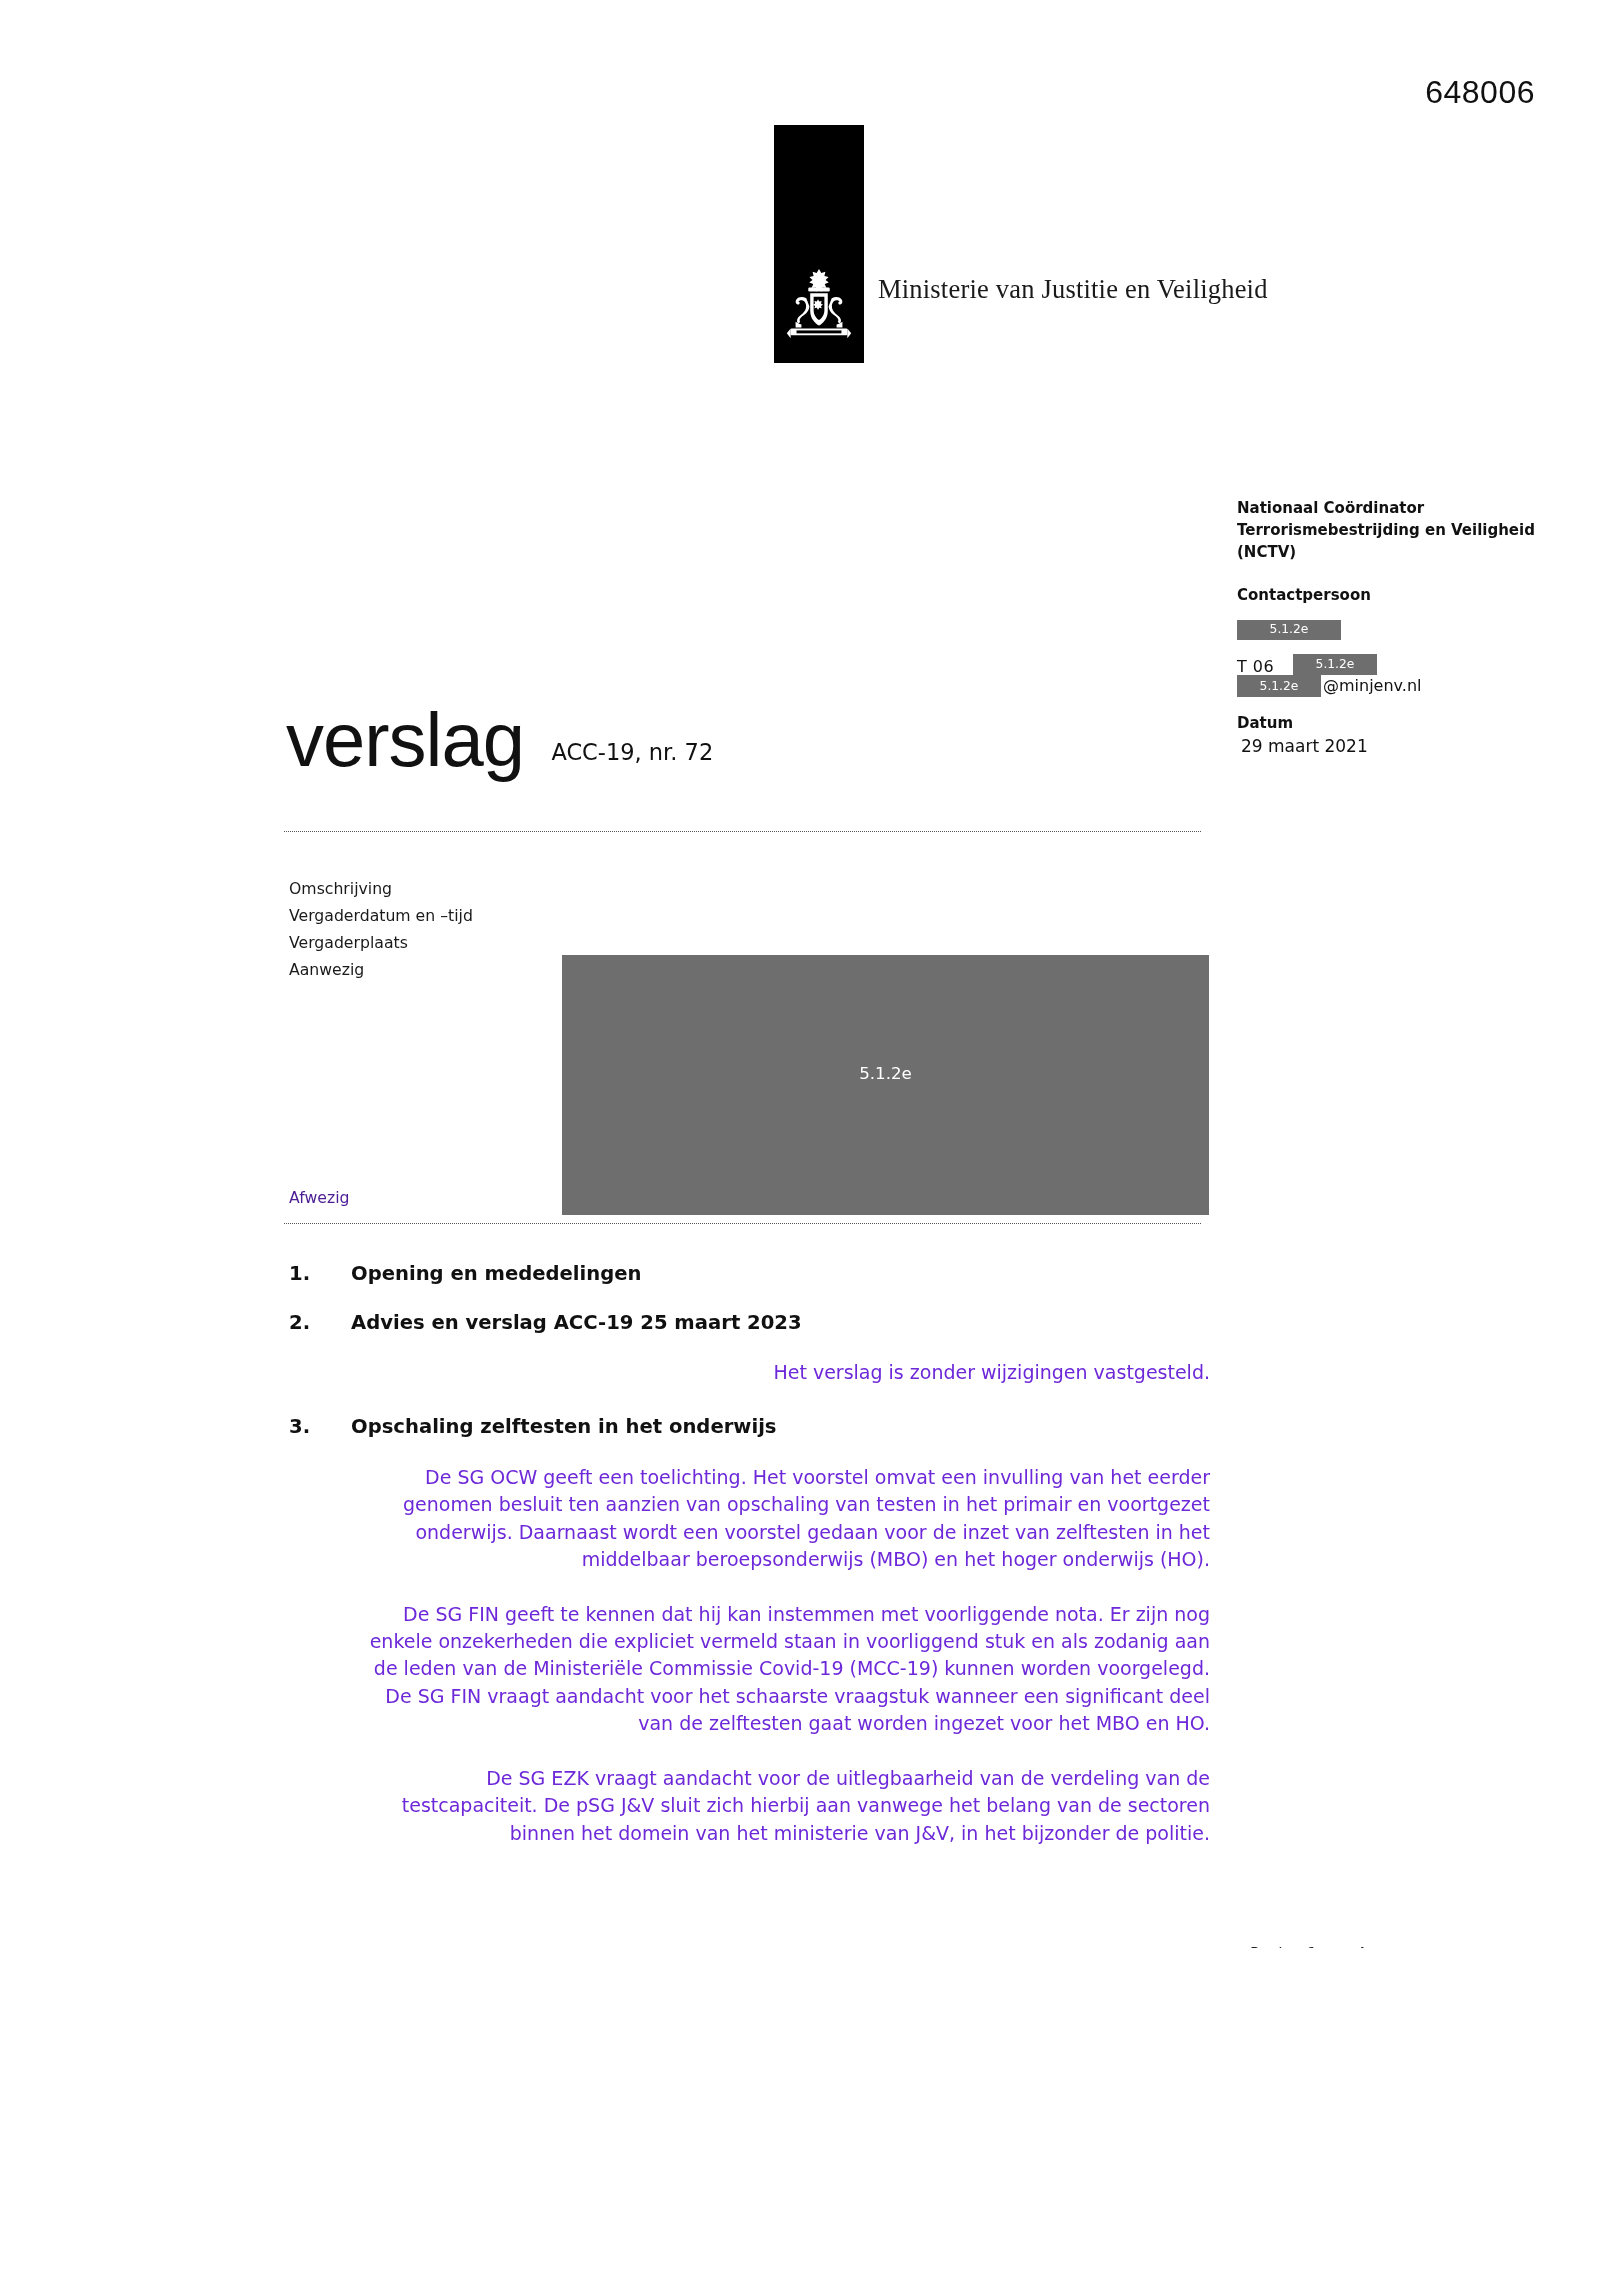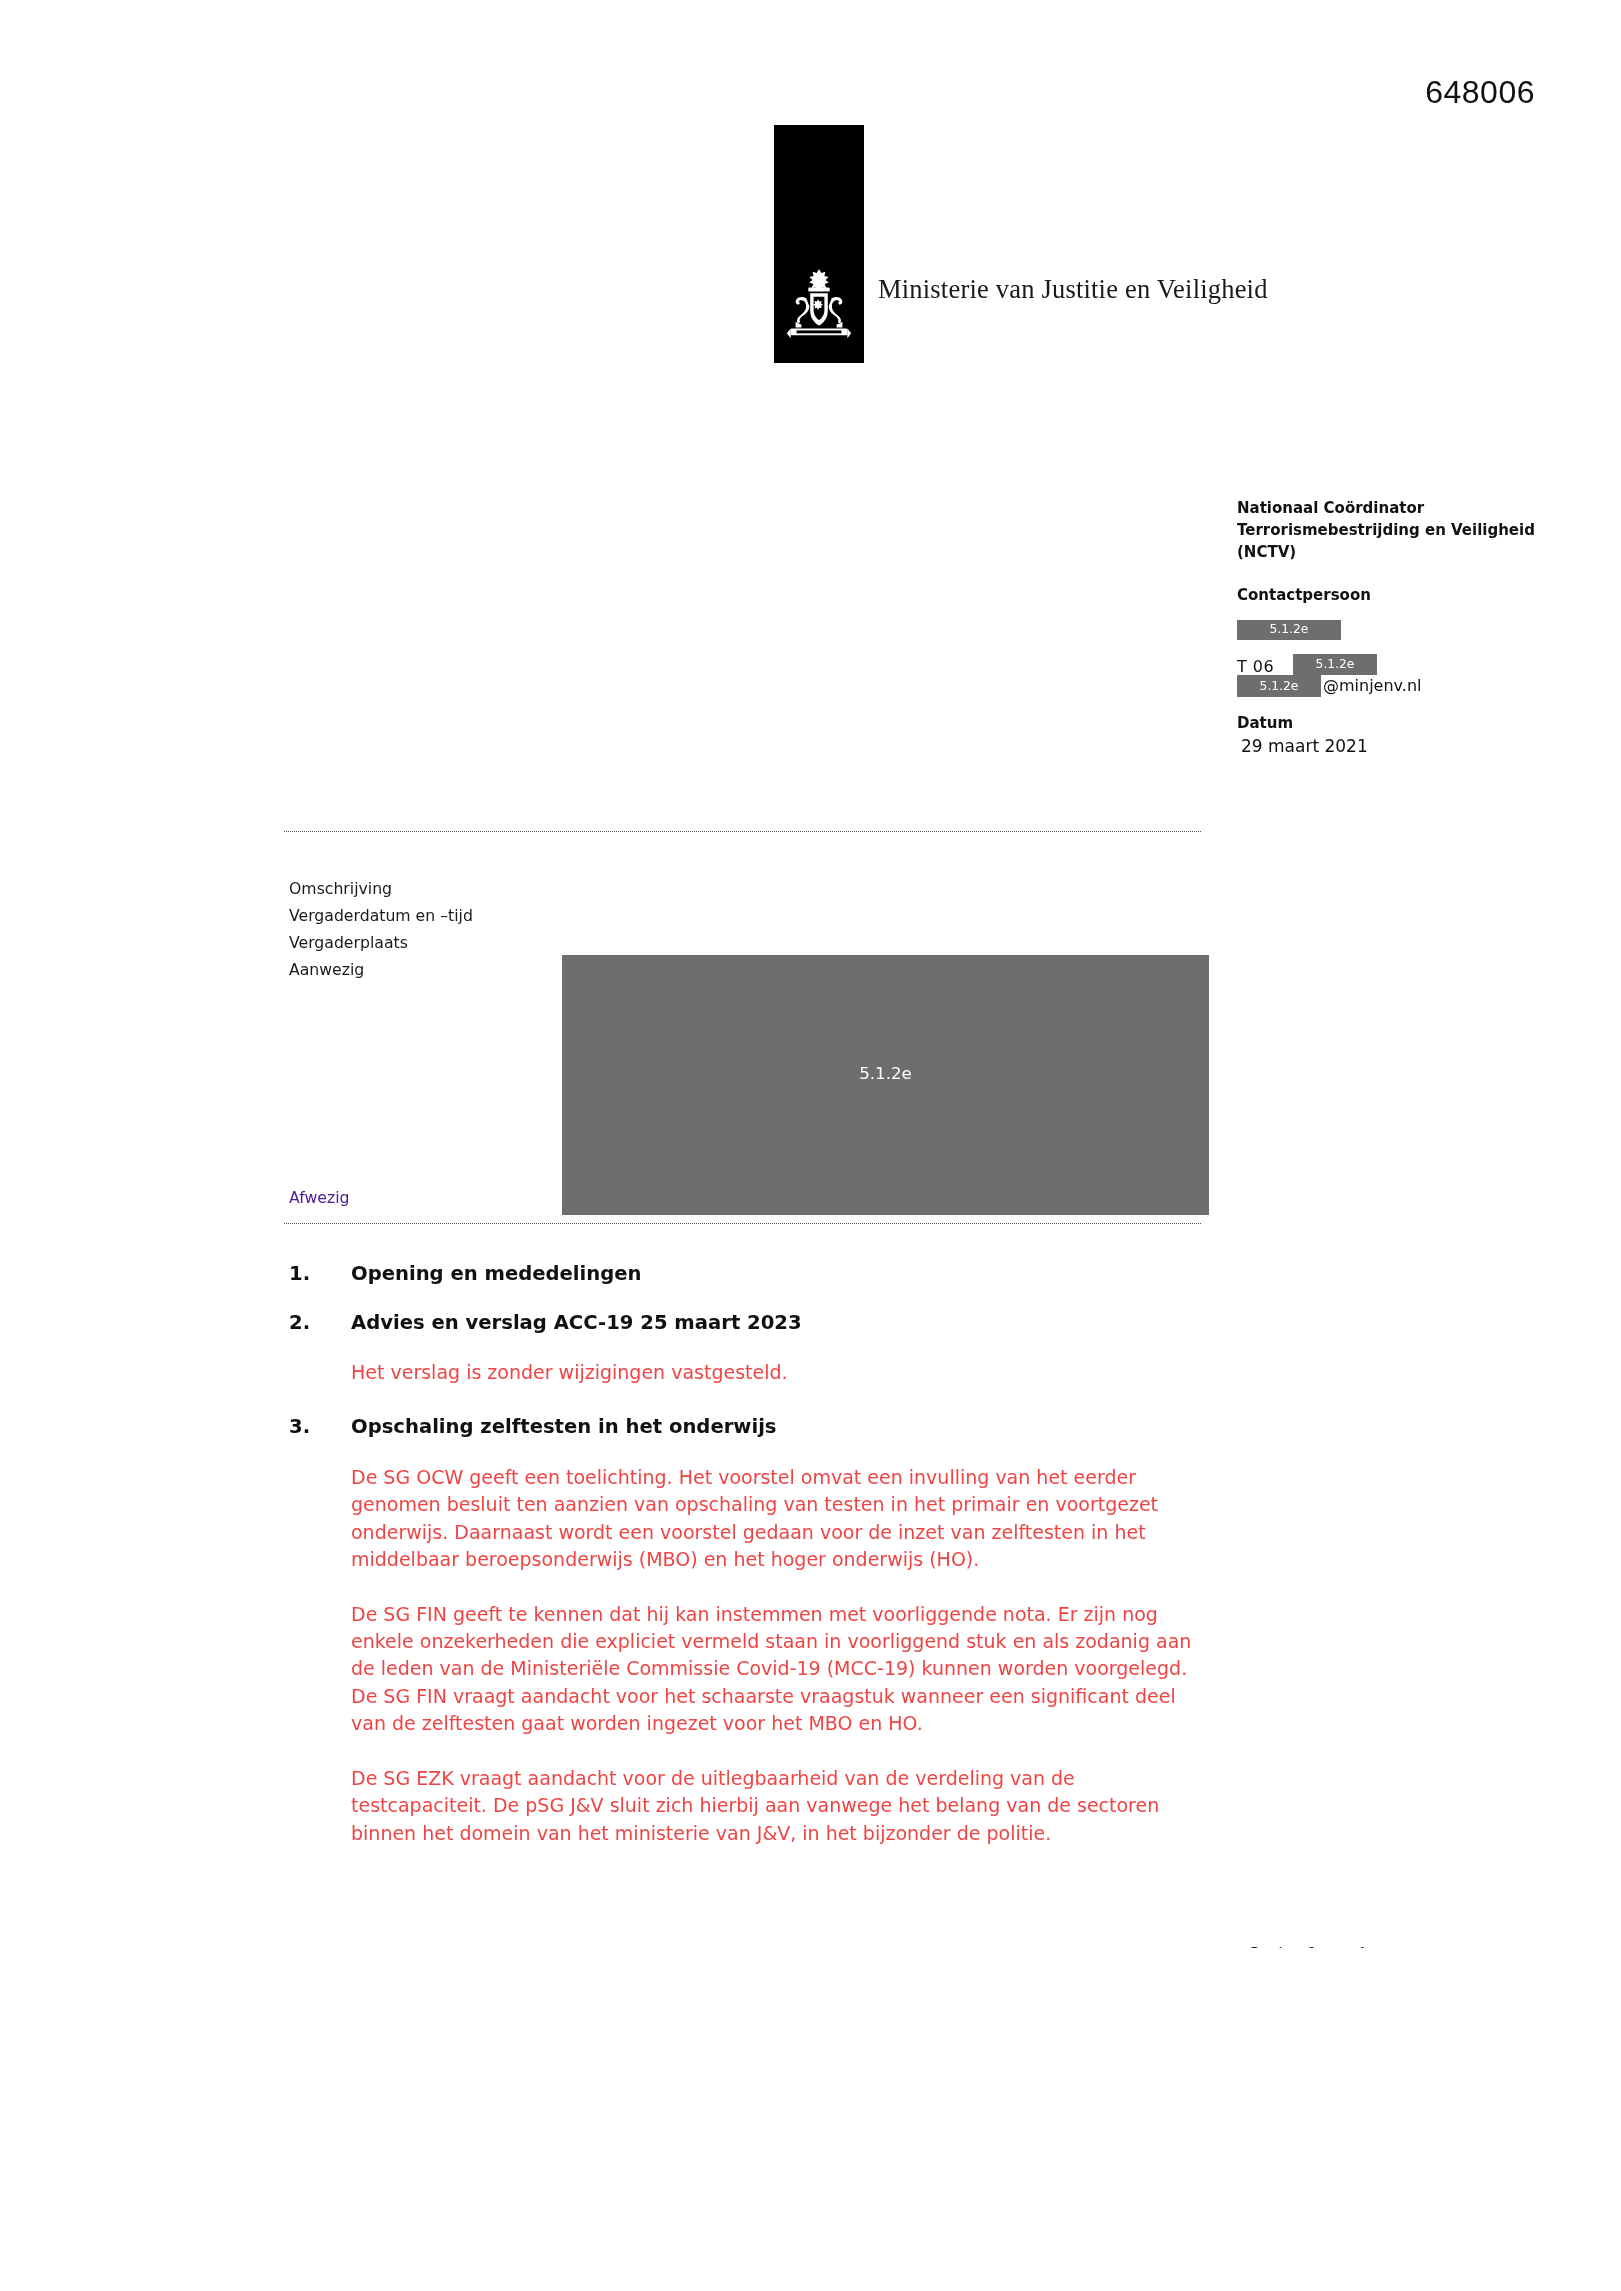--- a/index.html
+++ b/index.html
@@ -257,23 +257,24 @@
   }
   .agenda-title { flex: 1; }
   .agenda-body {
     margin-left: 62px;
     margin-bottom: 29px;
   }
   .agenda-body p {
     font-family: "DejaVu Sans", sans-serif;
     font-size: 19px;
     line-height: 1.44;
-    color: #ef4444;
+    color: #6d28d9;
     margin: 0 0 27.4px 0;
     max-width: 863px;
+    text-align: right;
   }
   .agenda-body p:last-child { margin-bottom: 0; }
 
   
   .footer {
     position: absolute;
     left: 1202px;
     top: 1944px;
     font-family: "DejaVu Sans", sans-serif;
     font-size: 15.7px;
@@ -325,20 +326,24 @@
       <span class="redact redact-email">5.1.2e</span>
       <div class="email-line">@minjenv.nl</div>
     </div>
   </div>
 
   <div class="meta-date-block">
     <div class="meta-heading">Datum</div>
     <div class="meta-sub">29 maart 2021</div>
   </div>
 
+  <div class="title-row">
+    <div class="title-main">verslag</div>
+    <div class="title-sub">ACC-19, nr. 72</div>
+  </div>
 
   <div class="rule rule-top"></div>
 
   <div class="info-labels">
     <div>Omschrijving</div>
     <div>Vergaderdatum en –tijd</div>
     <div>Vergaderplaats</div>
     <div>Aanwezig</div>
   </div>
 

